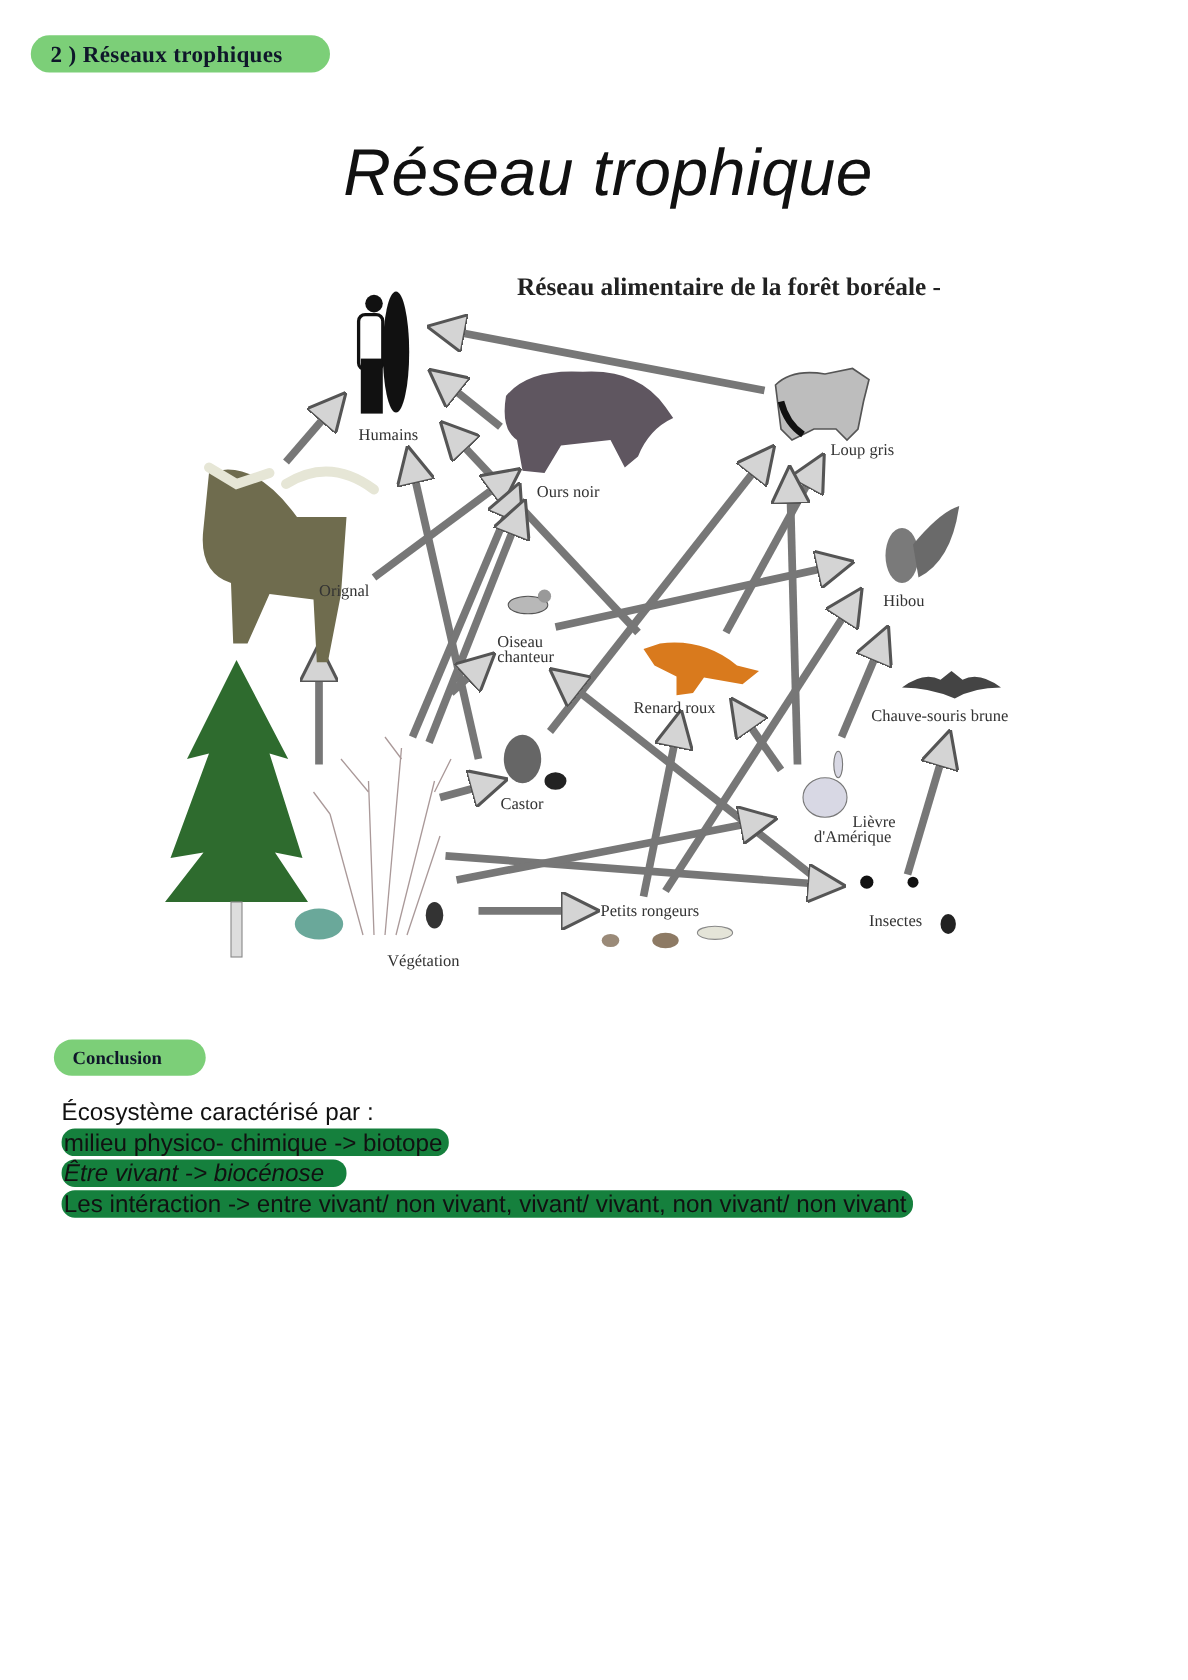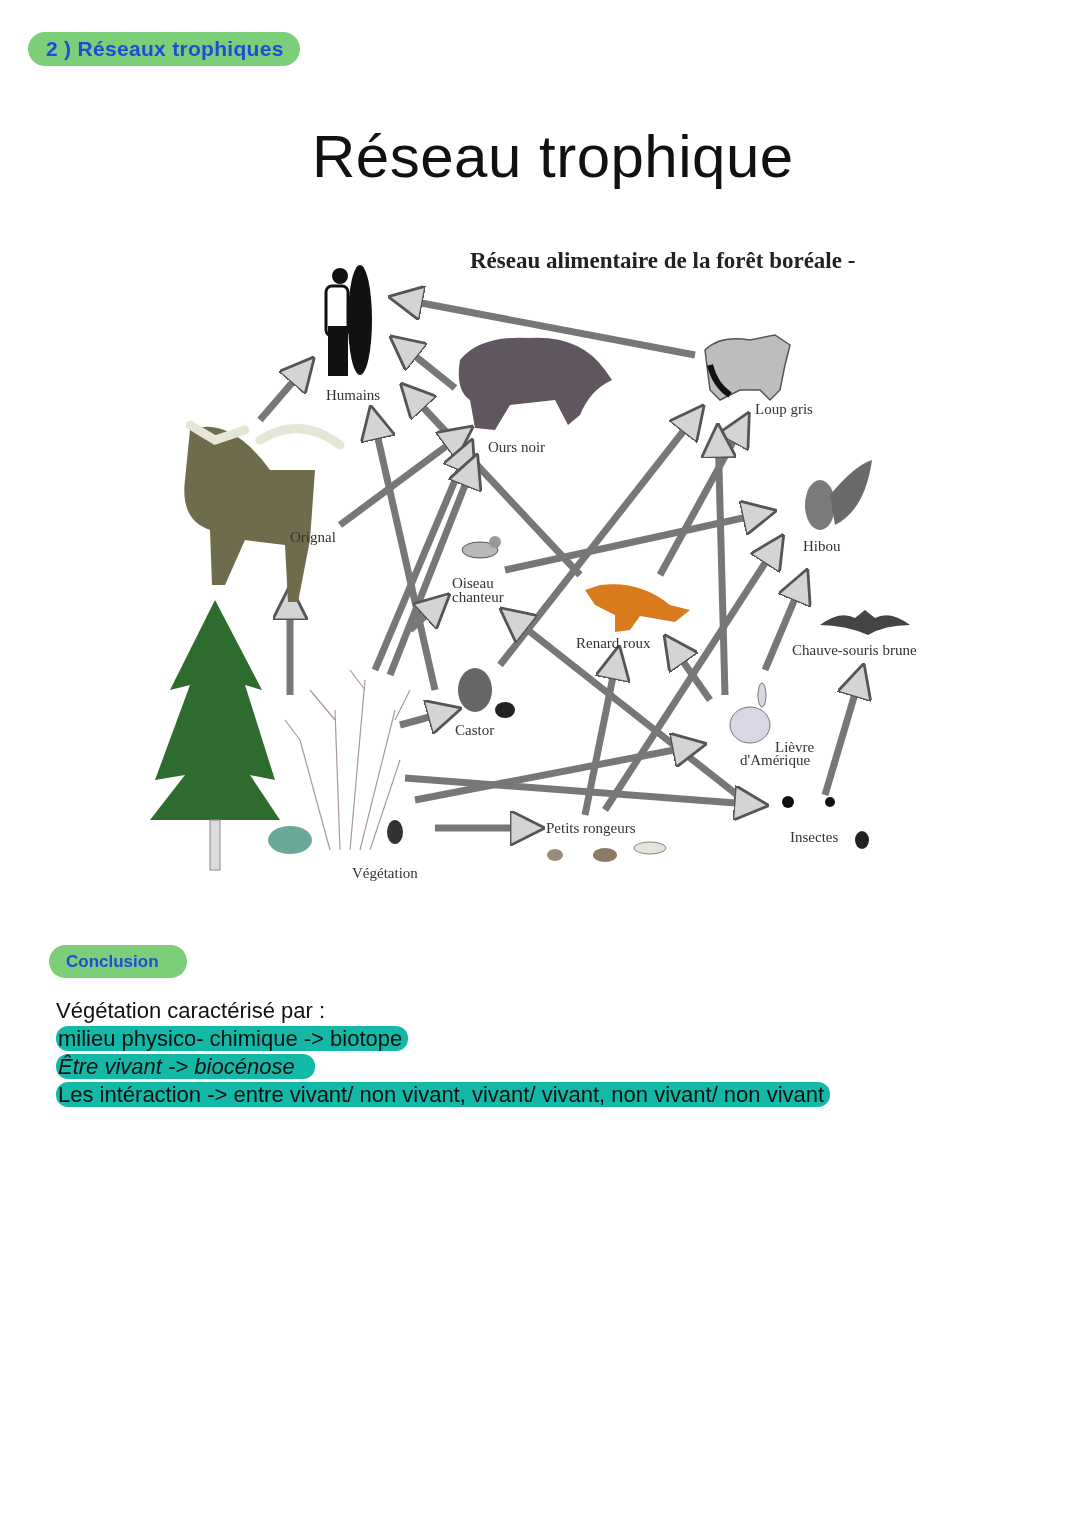--- a/index.html
+++ b/index.html
@@ -1,25 +1,25 @@
 <!DOCTYPE html>
 <html><head>
 <meta charset="utf-8">
 <style>
   html, body { margin:0; padding:0; background:#ffffff; }
   body { width:1080px; height:1527px; position:relative; overflow:hidden; font-family:"Liberation Sans", sans-serif; color:#111; }
-  .pill { position:absolute; background:#7ccf78; border-radius:18px; font-family:Liberation Sans, sans-serif; font-weight:bold; color:#1d4ed8; }
+  .pill { position:absolute; background:#7ccf78; border-radius:18px; font-family:Liberation Serif, serif; font-weight:bold; color:#0f172a; }
   #section-pill { left:28px; top:32px; width:272px; height:34px; font-size:21px; line-height:34px; padding-left:18px; box-sizing:border-box; letter-spacing:0.3px; }
   #conclusion-pill { left:49px; top:945px; width:138px; height:33px; font-size:17px; line-height:33px; padding-left:17px; box-sizing:border-box; }
-  #figure-title { position:absolute; left:312px; top:122px; font-size:60px; font-family:"Liberation Sans", sans-serif; color:#111; letter-spacing:0.5px; }
+  #figure-title { position:absolute; left:312px; top:122px; font-size:60px; font-family:"Liberation Sans", sans-serif; color:#111; letter-spacing:0.5px;font-style:italic; }
   #diagram { position:absolute; left:150px; top:240px; width:800px; height:660px; }
   .lbl { font-family:"Liberation Serif", serif; font-size:15px; fill:#333; }
   .sub { font-family:"Liberation Serif", serif; font-weight:bold; font-size:23px; fill:#222; }
   .conc { position:absolute; left:56px; font-size:22px; line-height:28px; color:#111; }
-  .hl { background:#14b8a6; border-radius:12px; padding:0 6px 0 2px; }
+  .hl { background:#15803d; border-radius:12px; padding:0 6px 0 2px; }
 </style>
 </head>
 <body>
 
 <div id="section-pill" class="pill">2 ) Réseaux trophiques</div>
 
 <div id="figure-title">Réseau trophique</div>
 
 <svg id="diagram" viewBox="0 0 800 660" xmlns="http://www.w3.org/2000/svg">
   <defs>
@@ -140,16 +140,16 @@
     <path d="M190 610 L185 470 M200 610 L215 440 M210 610 L245 470 M180 610 L150 500 M220 610 L250 520"></path>
     <path d="M185 480 L160 450 M215 450 L200 430 M245 480 L260 450 M150 500 L135 480"></path>
     <ellipse cx="140" cy="600" rx="22" ry="14" fill="#6aa89a" stroke="none"></ellipse>
     <ellipse cx="245" cy="592" rx="8" ry="12" fill="#333" stroke="none"></ellipse>
   </g>
   <text class="lbl" x="202" y="638">Végétation</text>
 </svg>
 
 <div id="conclusion-pill" class="pill">Conclusion</div>
 
-<div class="conc" style="top:997px;">Végétation caractérisé par :</div>
+<div class="conc" style="top:997px;">Écosystème caractérisé par :</div>
 <div class="conc" style="top:1025px;"><span class="hl">milieu physico- chimique -&gt; biotope</span></div>
 <div class="conc" style="top:1053px;font-style:italic;"><span class="hl" style="padding-right:20px;">Être vivant -&gt; biocénose</span></div>
 <div class="conc" style="top:1081px;"><span class="hl">Les intéraction -&gt; entre vivant/ non vivant, vivant/ vivant, non vivant/ non vivant</span></div>
 
 </body></html>

